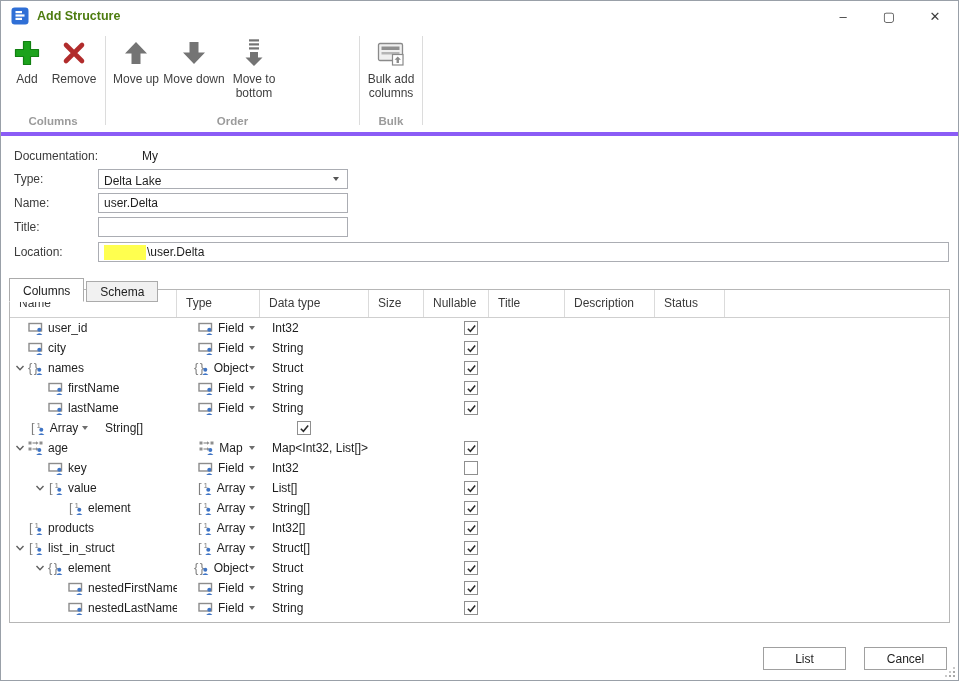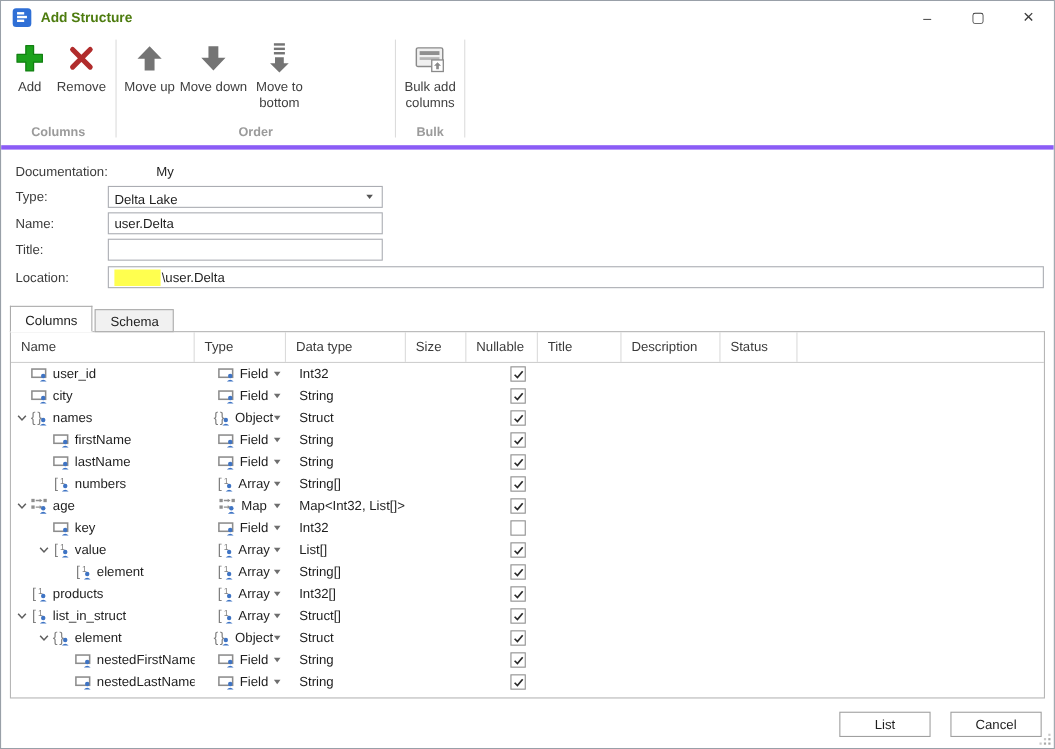--- a/index.html
+++ b/index.html
@@ -29,21 +29,21 @@
          padding-left:5px;}
   .caret{width:0;height:0;border-left:3.5px solid transparent;border-right:3.5px solid transparent;
          border-top:4.5px solid #555;position:absolute;right:8px;top:50%;margin-top:-2px;}
   .hl{display:inline-block;width:42px;height:15px;background:#ffff4f;margin-right:1px;flex:0 0 auto;}
   
   .tabbar{position:absolute;left:8px;top:277px;display:flex;align-items:flex-end;z-index:3;}
   .tab{box-sizing:border-box;border:1px solid #ababab;background:#f1f1f1;height:21px;padding:3px 13px 0;
        margin-right:2px;color:#222;}
   .tab.active{background:#fff;height:24px;padding-top:5px;border-bottom:1px solid #fff;z-index:3;}
   
-  .panel{position:absolute;left:8px;top:300px;width:941px;height:334px;box-sizing:border-box;
+  .panel{position:absolute;left:8px;top:288px;width:941px;height:334px;box-sizing:border-box;
          border:1px solid #b6b6b6;background:#fff;z-index:2;}
   .ghead{display:flex;height:27px;border-bottom:1px solid #cfcfcf;}
   .th{box-sizing:border-box;border-right:1px solid #dbdbdb;padding:6px 0 0 9px;color:#3a3a3a;overflow:hidden;white-space:nowrap;}
   .th.fill{flex:1;border-right:none;}
   .gbody{position:relative;}
   .tr{display:flex;height:20px;align-items:center;}
   .td{box-sizing:border-box;overflow:hidden;white-space:nowrap;height:100%;display:flex;align-items:center;}
   .c-name{width:167px;padding-left:2px;}
   .c-type{width:83px;position:relative;padding-left:5px;justify-content:center;}
   .c-dtype{width:109px;padding-left:12px;}
@@ -427,34 +427,20 @@
               </svg>
       </span>
     </div>
     <div class="td c-title"></div>
     <div class="td c-desc"></div>
     <div class="td c-status"></div>
     <div class="td c-fill"></div>
   </div>
 
   <div class="tr">
-    <div class="td c-name">
-      <span class="indent" style="width: 20px;"></span>
-      <span class="expander hidden">
-        <svg viewBox="0 0 10 10">
-                <polyline points="1.5,3 5,6.8 8.5,3" fill="none" stroke="#5f5f5f" stroke-width="1.4"></polyline>
-              </svg>
-      </span>
-      <span class="node-icon">
-              <svg>
-                <use href="#sym-array"></use>
-              </svg>
-            </span>
-      <span class="nm">numbers</span>
-    </div>
     <div class="td c-type">
       <span class="node-icon">
               <svg>
                 <use href="#sym-array"></use>
               </svg>
             </span>
       <span class="ty">Array</span>
       <span class="dd-caret"></span>
     </div>
     <div class="td c-dtype">

